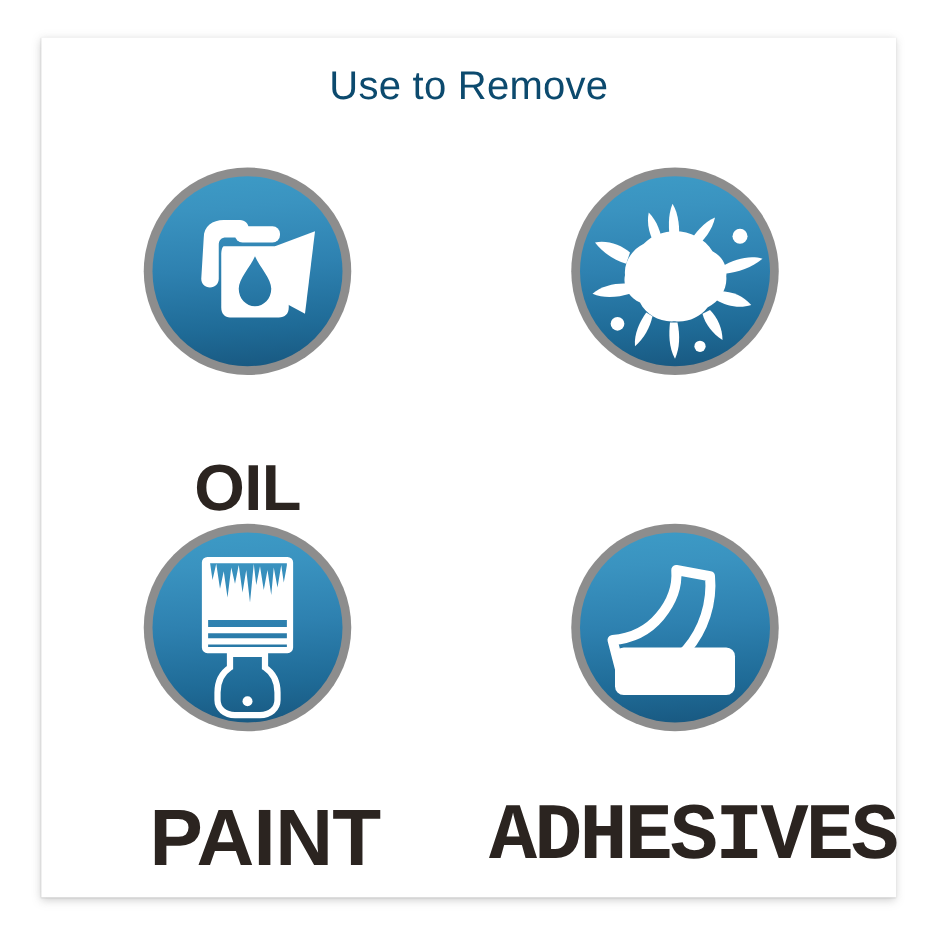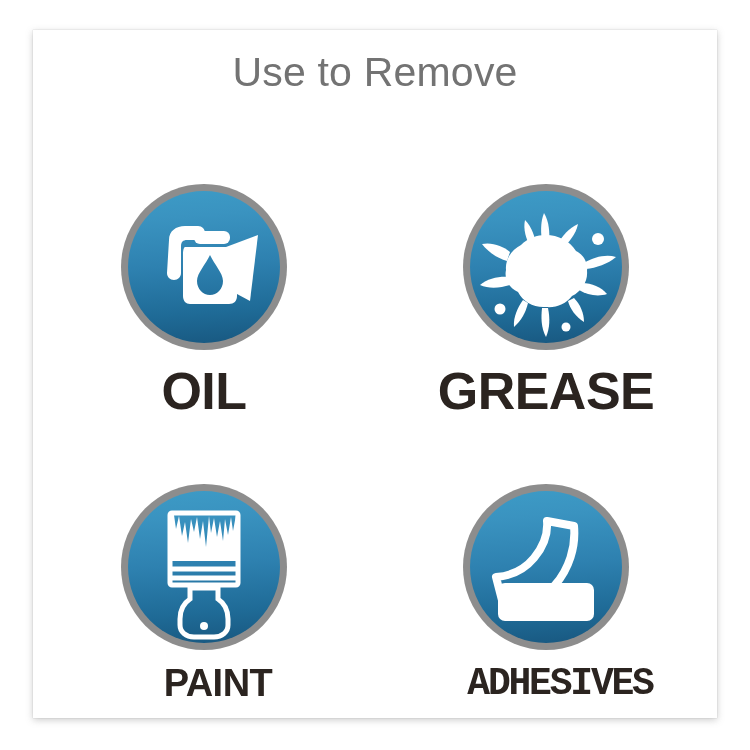--- a/index.html
+++ b/index.html
@@ -34,24 +34,24 @@
                 0 0 1px rgba(150,150,150,0.55);
   }
 
   
   #title {
     position: absolute;
     left: 0;
     top: 22px;
     width: 684px;
     text-align: center;
-    font-size: 41px;
+    font-size: 32px;
     font-weight: 400;
     letter-spacing: 0.2px;
-    color: #737373;
+    color: #0c4a6e;
     font-family: "Liberation Sans", sans-serif;
     line-height: 1;
   }
 
   
   #grid {
     position: absolute;
     left: 0;
     top: 104px;
     width: 684px;
@@ -59,21 +59,21 @@
     display: grid;
     grid-template-columns: 1fr 1fr;
     grid-template-rows: 1fr 1fr;
   }
 
   .cell {
     position: relative;
     display: flex;
     flex-direction: column;
     align-items: center;
-    justify-content: flex-end;
+    justify-content: space-between;
   }
 
   .badge {
     position: relative;
     width: 166px;
     height: 166px;
     border-radius: 50%;
     background: #8d8d8d;
     box-sizing: border-box;
     display: flex;
@@ -102,21 +102,21 @@
   .caption {
     margin-top: 14px;
     font-size: 52px;
     font-weight: 700;
     letter-spacing: -0.5px;
     color: #2b2420;
     font-family: "Liberation Sans", sans-serif;
     line-height: 1.05;
     white-space: nowrap;
   }
-  .cell.row2 .caption { font-size: 38px; margin-left: 28px; }
+  .cell.row2 .caption { font-size: 64px; margin-left: 28px; }
   .cell.tight .caption { letter-spacing: -2.2px; font-family: Liberation Mono, monospace; }
 </style>
 </head>
 <body>
 
 <div id="stage">
 
   <div id="card">
 
     <div id="title">Use to Remove</div>
@@ -200,21 +200,20 @@
                 <path d="M40 94 C30 97 19 98 10 94 C18 87 30 85 40 86 Z"></path>
                 <path d="M37 70 C27 67 18 61 12 53 C22 51 33 55 40 61 Z"></path>
 
                 <circle cx="128" cy="48" r="6"></circle>
                 <circle cx="30" cy="118" r="5.5"></circle>
                 <circle cx="96" cy="136" r="4.5"></circle>
               </g>
             </svg>
           </div>
         </div>
-        <div class="caption">GREASE</div>
       </div>
 
       <div class="cell row2">
         <div class="badge">
           <div class="disc"></div>
           <div class="glyph">
             <svg width="152" height="152" viewBox="0 0 152 152" aria-hidden="true">
               <g fill="none" stroke="#ffffff" stroke-width="5">
 
                 <rect x="42" y="22" width="68" height="72" rx="2"></rect>

